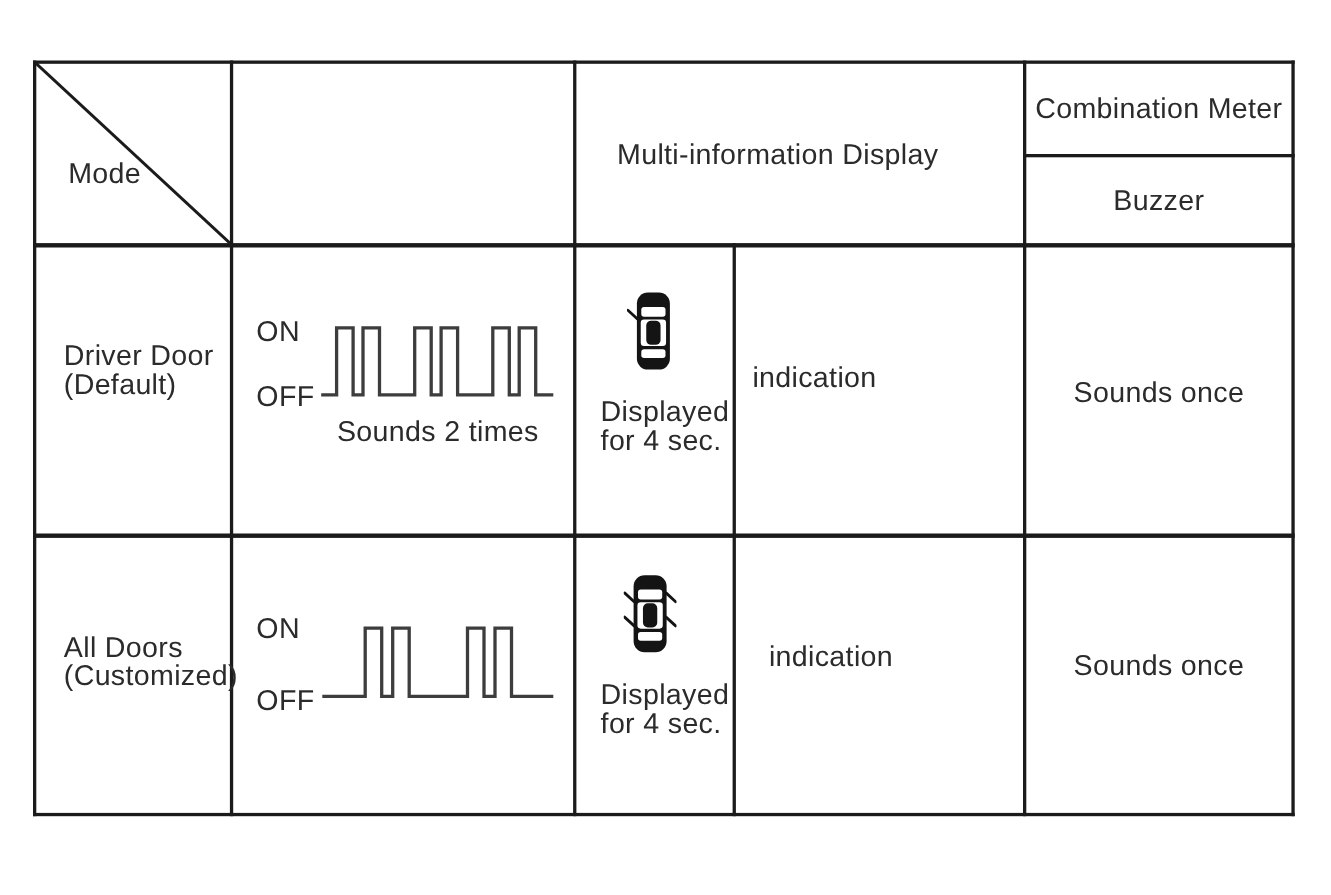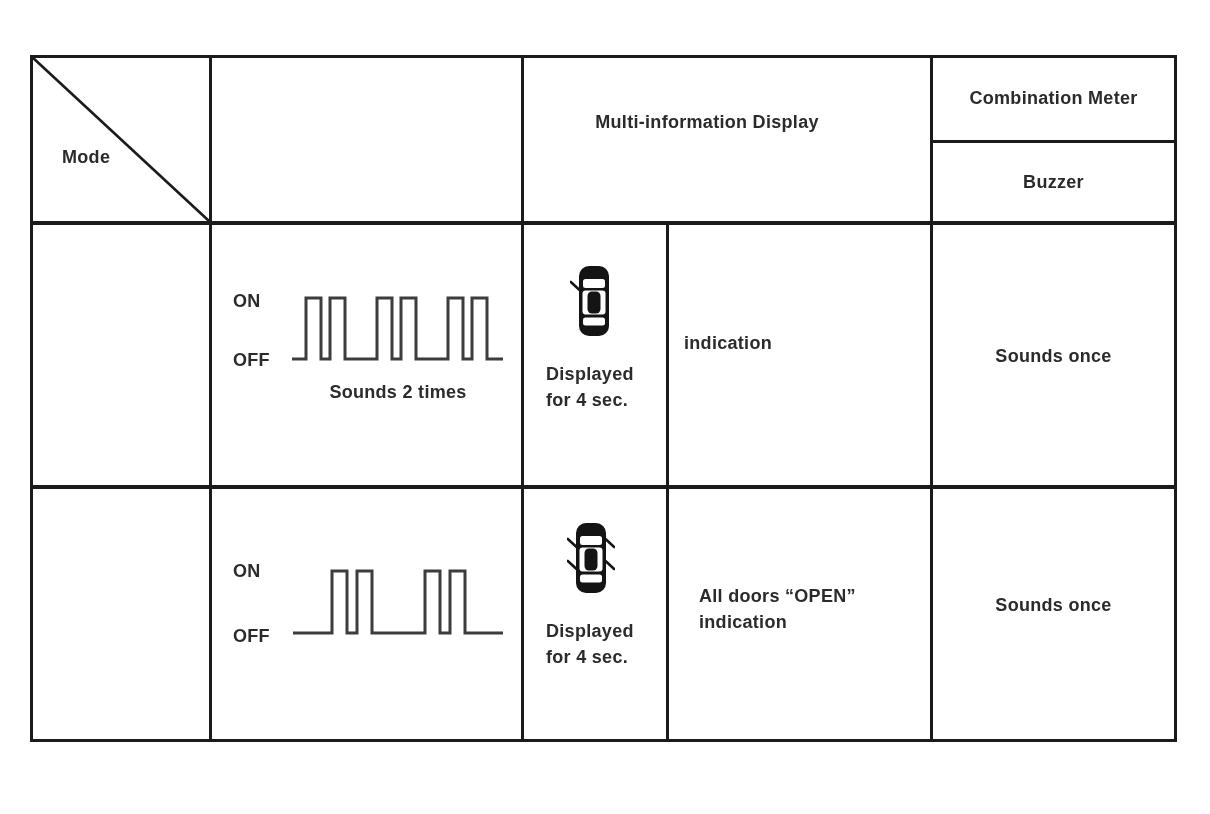--- a/index.html
+++ b/index.html
@@ -4,22 +4,22 @@
 <style>
   html,body{margin:0;padding:0;background:#fff;}
   .stage{
     position:relative;width:1210px;height:814px;background:#fff;overflow:hidden;
     font-family:"Liberation Sans",sans-serif;color:var(--text,#2b2b2b);
   }
   .abs{position:absolute;}
   .vline{position:absolute;width:3px;background:var(--grid,#1b1b1b);}
   .hline{position:absolute;height:3px;background:var(--grid,#1b1b1b);}
   .txt{
-    position:absolute;font-size:18px;letter-spacing:.3px;line-height:26px;
-    white-space:nowrap;color:var(--text,#2b2b2b);font-weight:bold;
+    position:absolute;font-size:26px;letter-spacing:.3px;line-height:26px;
+    white-space:nowrap;color:var(--text,#2b2b2b);
   }
   .ctr{text-align:center;}
 </style>
 </head>
 <body>
 
 <div class="stage">
 
   <div class="vline" style="left:30px;top:55px;height:687px"></div>
   <div class="vline" style="left:209px;top:55px;height:687px"></div>
@@ -32,24 +32,28 @@
   <div class="hline" style="left:930px;top:140px;width:247px"></div>
   <div class="hline" style="left:30px;top:221px;width:1147px;height:4px"></div>
   <div class="hline" style="left:30px;top:485px;width:1147px;height:4px"></div>
   <div class="hline" style="left:30px;top:739px;width:1147px"></div>
 
   <svg class="abs" style="left:30px;top:55px" width="182" height="170">
     <line x1="1.5" y1="1.5" x2="179" y2="166" stroke="#1b1b1b" stroke-width="2.6"></line>
   </svg>
 
   <div class="txt" style="left:62px;top:144px">Mode</div>
-  <div class="txt ctr" style="left:524px;top:109px;width:366px">Multi-information Display</div>
+  <div class="txt ctr" style="left:524px;top:127px;width:366px">Multi-information Display</div>
   <div class="txt ctr" style="left:933px;top:85px;width:241px">Combination Meter</div>
   <div class="txt ctr" style="left:933px;top:169px;width:241px">Buzzer</div>
 
+  <div class="txt" style="left:58px;top:310px">
+    <div>Driver Door</div>
+    <div>(Default)</div>
+  </div>
 
   <div class="txt" style="left:233px;top:288px">ON</div>
   <div class="txt" style="left:233px;top:347px">OFF</div>
 
   <svg class="abs" style="left:288px;top:292px" width="220" height="76">
     <polyline fill="none" stroke="#3d3d3d" stroke-width="3" stroke-linejoin="miter" points="4,67 18,67 18,6 33,6 33,67 42,67 42,6 57,6 57,67 89,67 89,6 104,6 104,67 113,67 113,6 128,6 128,67 160,67 160,6 175,6 175,67 184,67 184,6 199,6 199,67 215,67"></polyline>
   </svg>
   <div class="txt ctr" style="left:288px;top:379px;width:220px">Sounds 2 times</div>
 
   <svg class="abs" style="left:570px;top:264px" width="48" height="74" viewBox="0 0 48 74">
@@ -67,20 +71,24 @@
     <div>Displayed</div>
     <div>for 4 sec.</div>
   </div>
 
   <div class="txt" style="left:684px;top:330px">
     <div>indication</div>
   </div>
 
   <div class="txt ctr" style="left:933px;top:343px;width:241px">Sounds once</div>
 
+  <div class="txt" style="left:58px;top:575px">
+    <div>All Doors</div>
+    <div>(Customized)</div>
+  </div>
 
   <div class="txt" style="left:233px;top:558px">ON</div>
   <div class="txt" style="left:233px;top:623px">OFF</div>
 
   <svg class="abs" style="left:288px;top:565px" width="220" height="76">
     <polyline fill="none" stroke="#3d3d3d" stroke-width="3" stroke-linejoin="miter" points="5,68 44,68 44,6 59,6 59,68 69,68 69,6 84,6 84,68 137,68 137,6 152,6 152,68 162,68 162,6 177,6 177,68 215,68"></polyline>
   </svg>
 
   <svg class="abs" style="left:567px;top:521px" width="48" height="74" viewBox="0 0 48 74">
     <rect x="9" y="2" width="30" height="70" rx="10" fill="#141414"></rect>
@@ -92,19 +100,18 @@
     <line class="door" x1="9.5" y1="48" x2="0.8" y2="40" stroke="#141414" stroke-width="2.6" stroke-linecap="round"></line>
     <line class="door" x1="38.5" y1="18" x2="47.2" y2="26" stroke="#141414" stroke-width="2.6" stroke-linecap="round"></line>
     <line class="door" x1="38.5" y1="40" x2="47.2" y2="48" stroke="#141414" stroke-width="2.6" stroke-linecap="round"></line>
   </svg>
   <div class="txt" style="left:546px;top:618px">
     <div>Displayed</div>
     <div>for 4 sec.</div>
   </div>
 
   <div class="txt" style="left:699px;top:583px">
-    <div>All doors “OPEN”</div>
     <div>indication</div>
   </div>
 
   <div class="txt ctr" style="left:933px;top:592px;width:241px">Sounds once</div>
 
 </div>
 
 </body></html>

